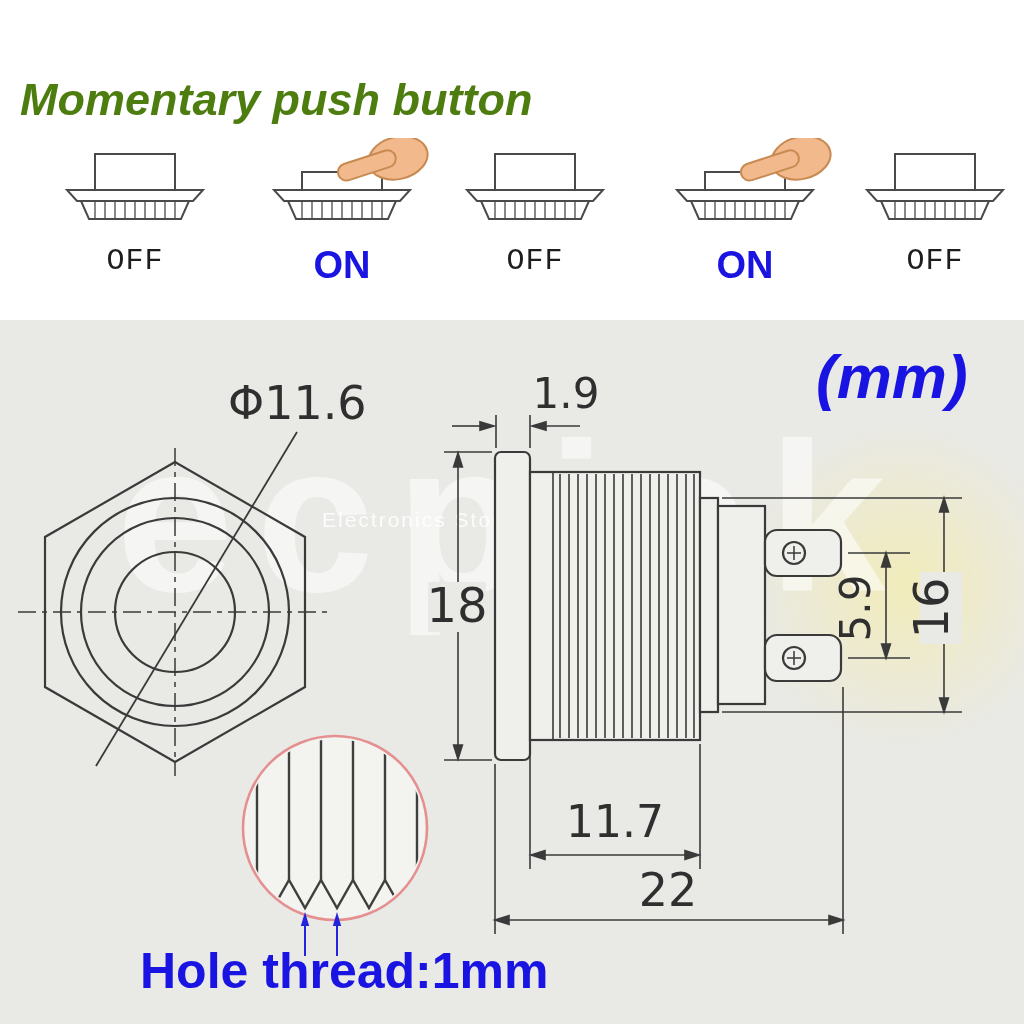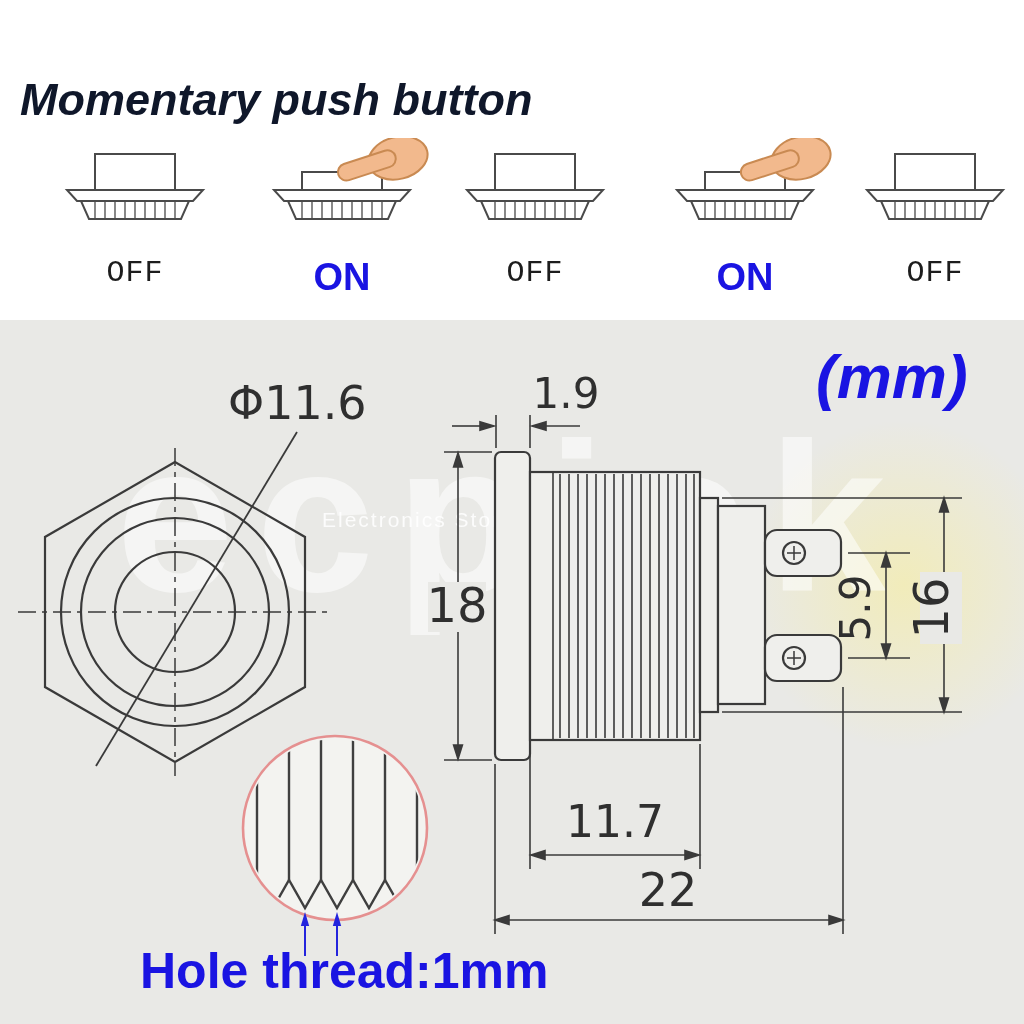--- a/index.html
+++ b/index.html
@@ -1,23 +1,23 @@
 <!DOCTYPE html>
 <html><head>
 <meta charset="utf-8">
 <style>
   html,body{margin:0;padding:0;background:#ffffff;}
   .canvas{position:relative;width:1024px;height:1024px;background:#ffffff;overflow:hidden;
           font-family:"Liberation Sans",sans-serif;}
   .top-section{position:absolute;left:0;top:0;width:1024px;height:320px;background:#ffffff;}
   .title{position:absolute;left:20px;top:74px;font-size:45px;font-weight:bold;font-style:italic;
-         color:#0f172a;white-space:nowrap;}
+         color:#4d7c0f;white-space:nowrap;}
   .btn-fig{position:absolute;top:138px;width:180px;text-align:center;}
   .btn-fig svg{display:block;width:180px;height:100px;}
-  .state-label{margin-top:20px;line-height:1;}
+  .state-label{margin-top:8px;line-height:1;}
   .state-label.off{font-family:"Liberation Mono",monospace;font-size:30px;font-weight:500;color:#1d1d1d;letter-spacing:1px;}
   .state-label.on{font-size:38px;font-weight:bold;color:#1a14e2;}
   .bottom-section{position:absolute;left:0;top:320px;width:1024px;height:704px;background:#e9e9e6;}
   .glow{position:absolute;right:-40px;top:100px;width:320px;height:330px;
         background:radial-gradient(closest-side,rgba(248,238,150,0.55),rgba(248,238,150,0));z-index:1;}
   .watermark{position:absolute;left:0;top:92px;width:1024px;text-align:center;font-size:212px;line-height:1;
              font-weight:bold;color:rgba(255,255,255,0.55);letter-spacing:22px;z-index:1;}
   .watermark-sub{position:absolute;left:322px;top:188px;font-size:21px;color:rgba(255,255,255,0.85);
                  letter-spacing:2px;z-index:1;}
   .diagram-svg{position:absolute;left:0;top:0;width:1024px;height:704px;z-index:2;}

